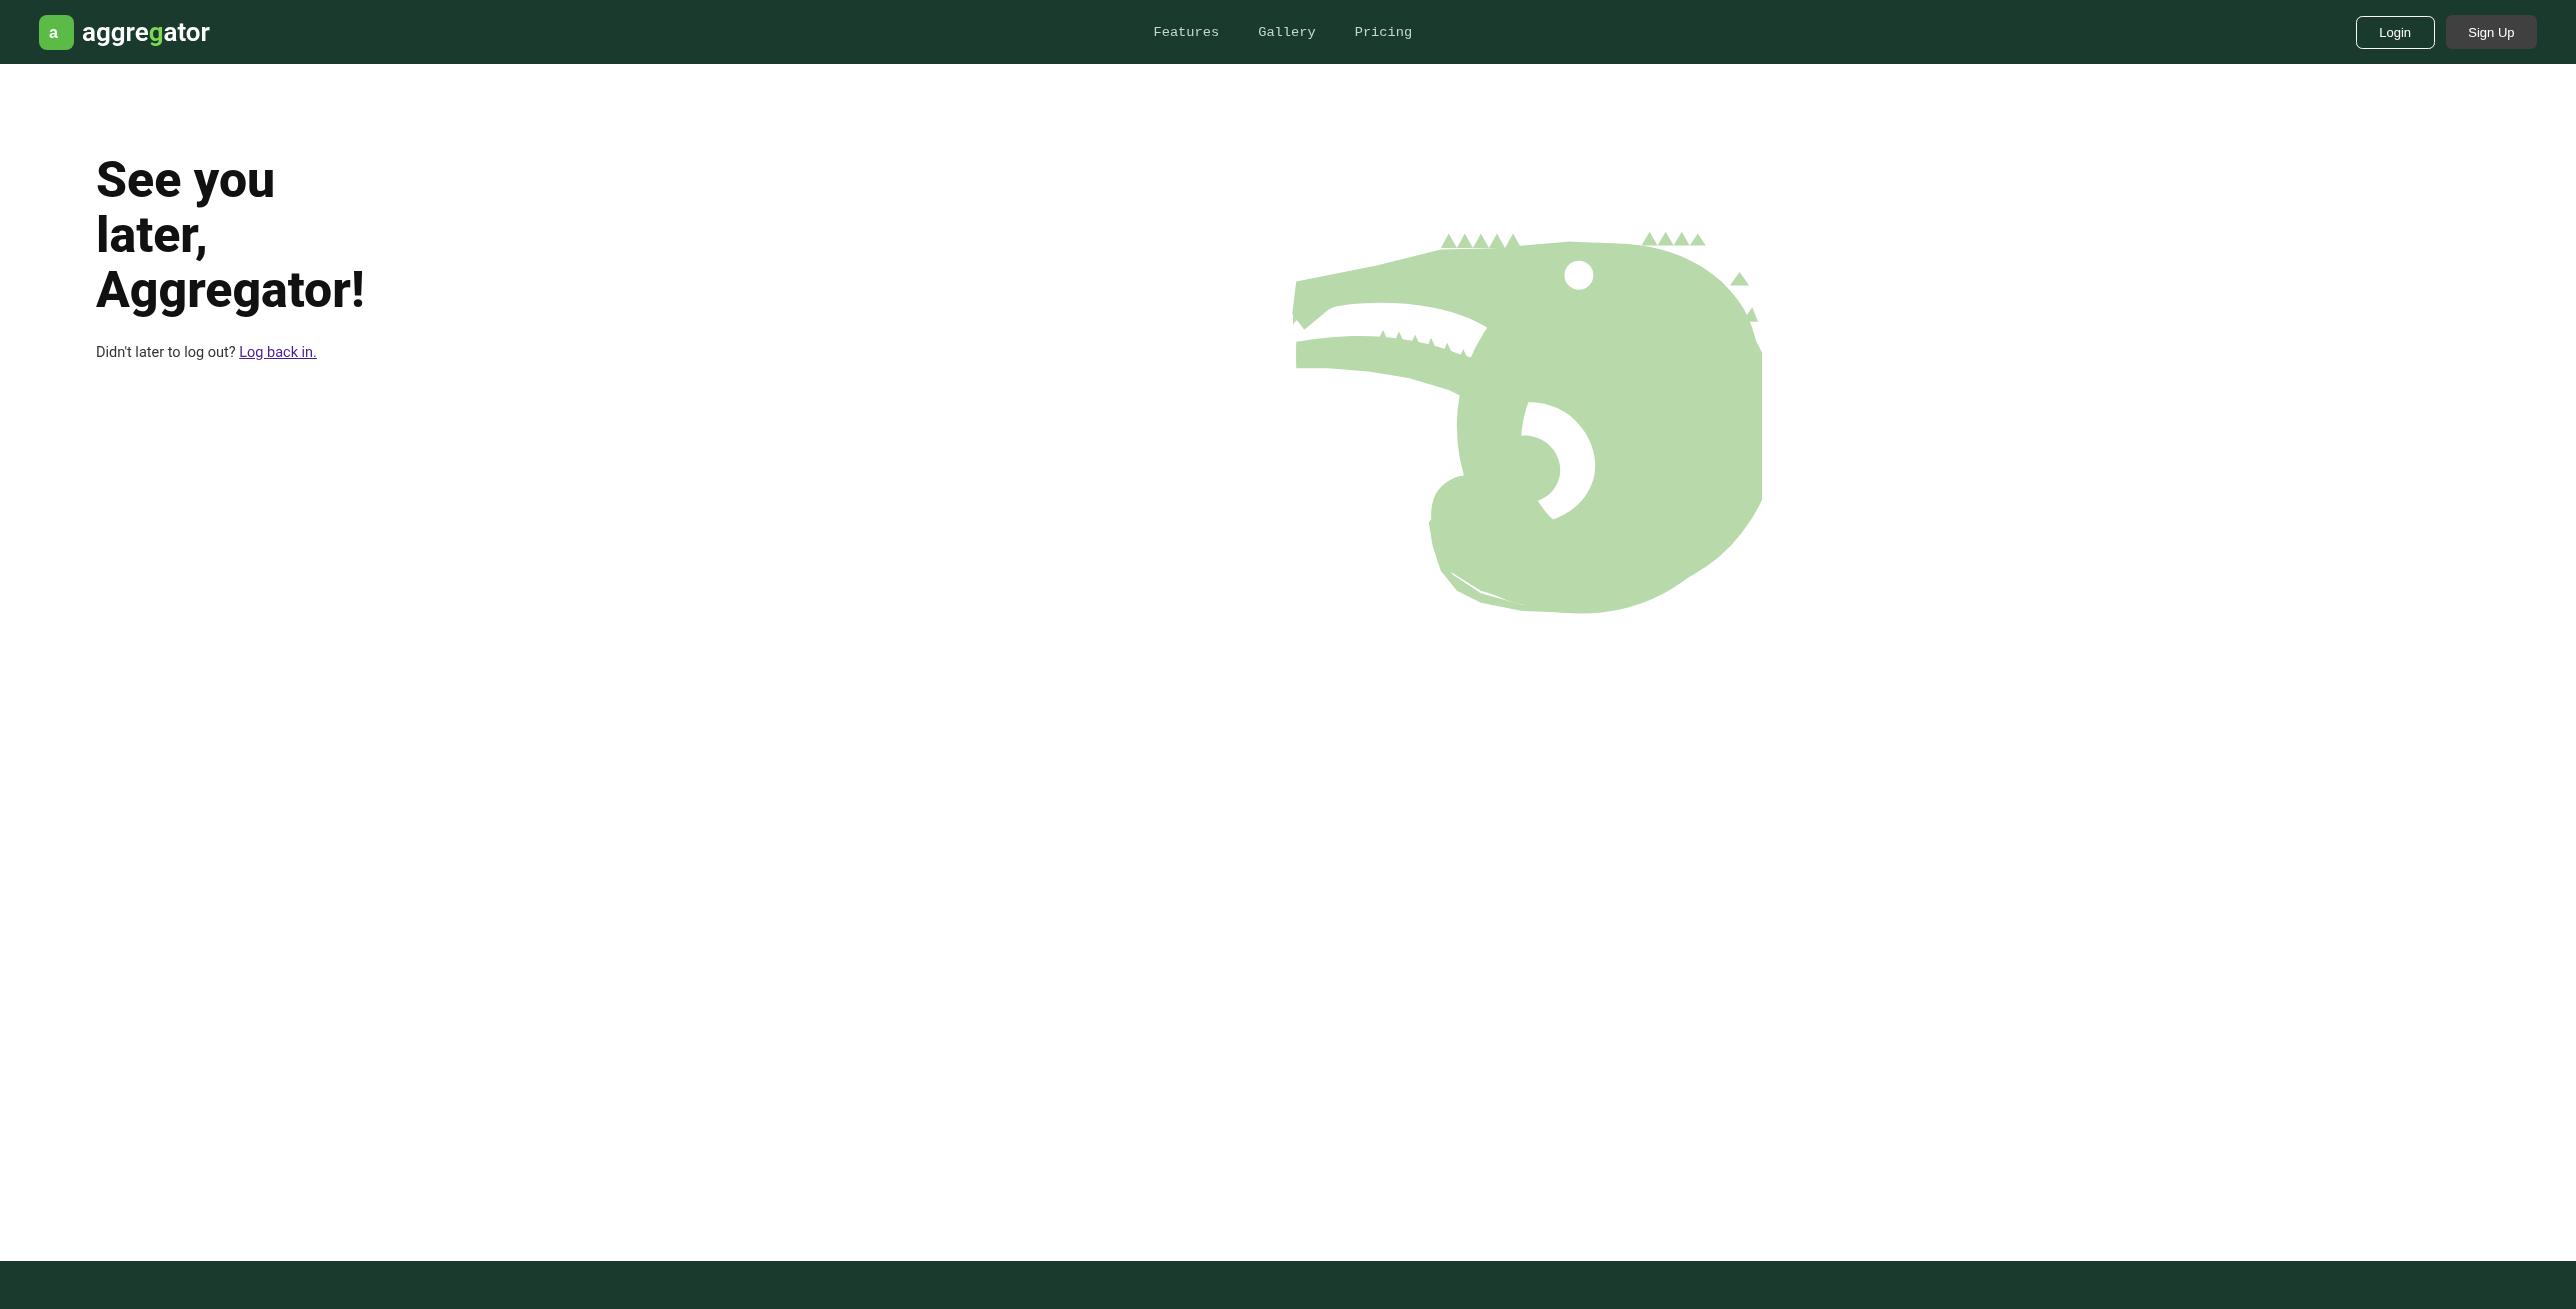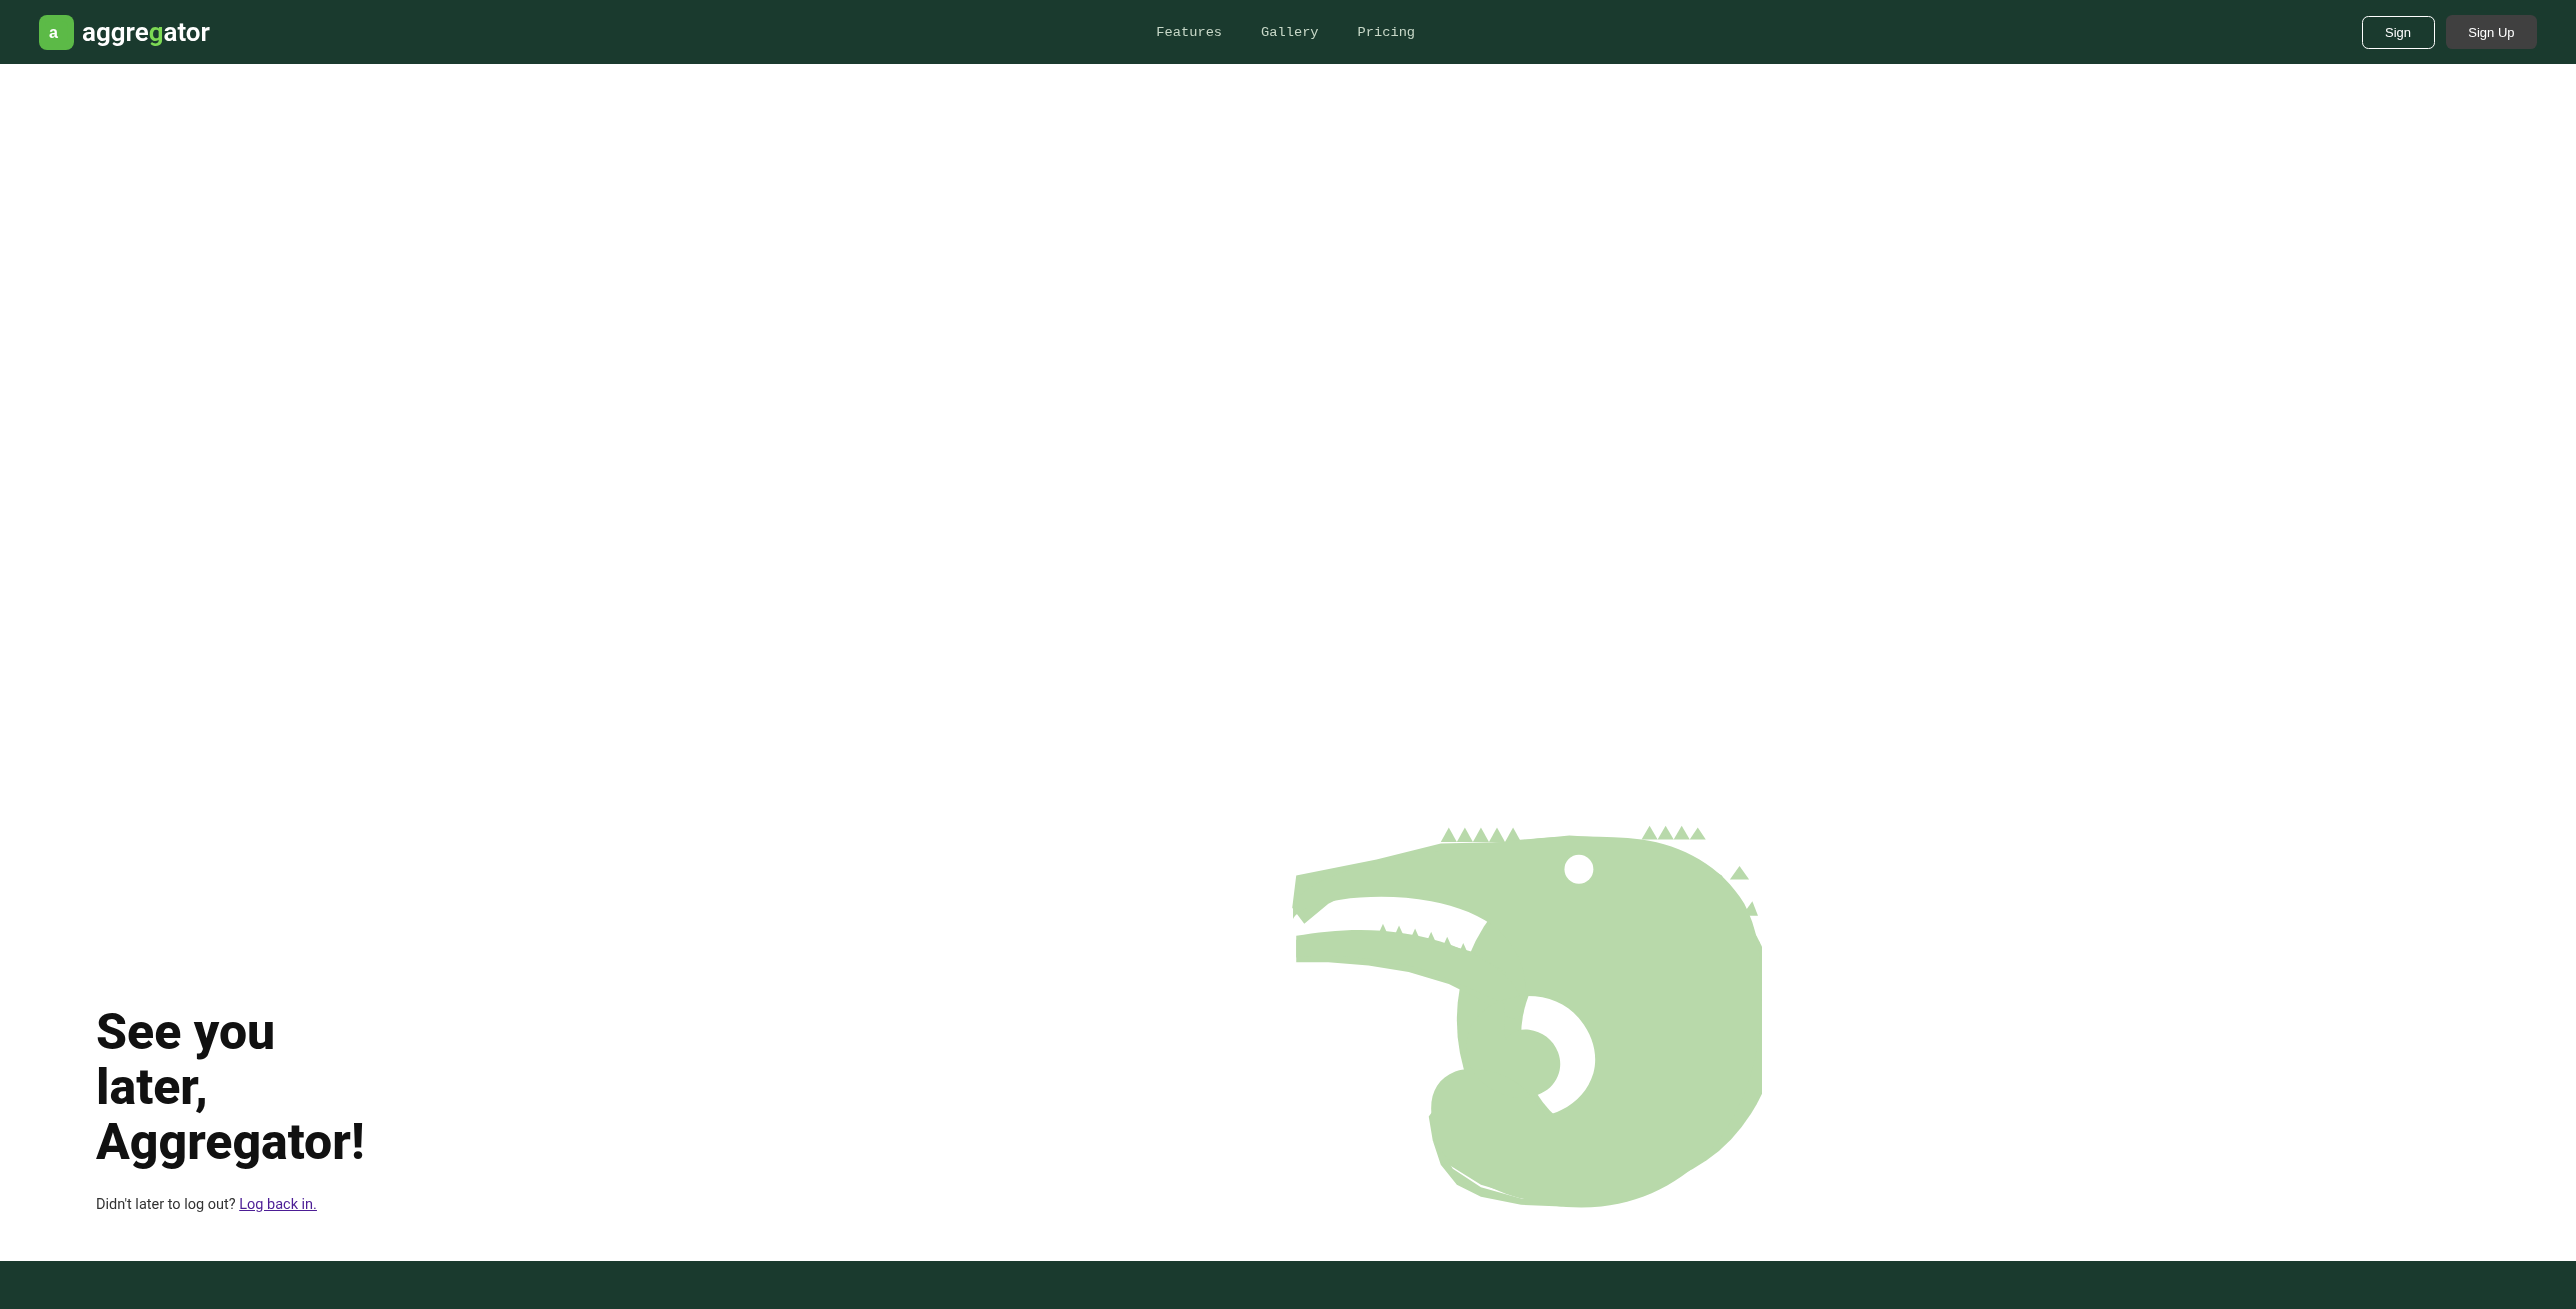--- a/index.html
+++ b/index.html
@@ -99,24 +99,25 @@
       border-radius: 6.4px;
       font-size: 13px;
       font-weight: 500;
       cursor: pointer;
     }
 
     
     main {
       flex: 1;
       display: flex;
-      align-items: flex-end;
+      align-items: flex-start;
       position: relative;
       overflow: hidden;
       padding: 48px 0;
+      margin-top: 41px;
     }
 
     .content-left {
       padding-left: 96px;
       padding-right: 48px;
       flex-shrink: 0;
       max-width: 418px;
     }
 
     .headline {
@@ -175,21 +176,21 @@
     </span>
   </a>
 
   <nav>
     <a href="#">Features</a>
     <a href="#">Gallery</a>
     <a href="#">Pricing</a>
   </nav>
 
   <div class="header-buttons">
-    <button class="btn-login">Sign</button>
+    <button class="btn-login">Login</button>
     <button class="btn-signup">Sign Up</button>
   </div>
 </header>
 
 <main>
   <div class="content-left">
     <h1 class="headline">
       <span>See you later,</span><br>
       <span>Aggregator!</span>
     </h1>

